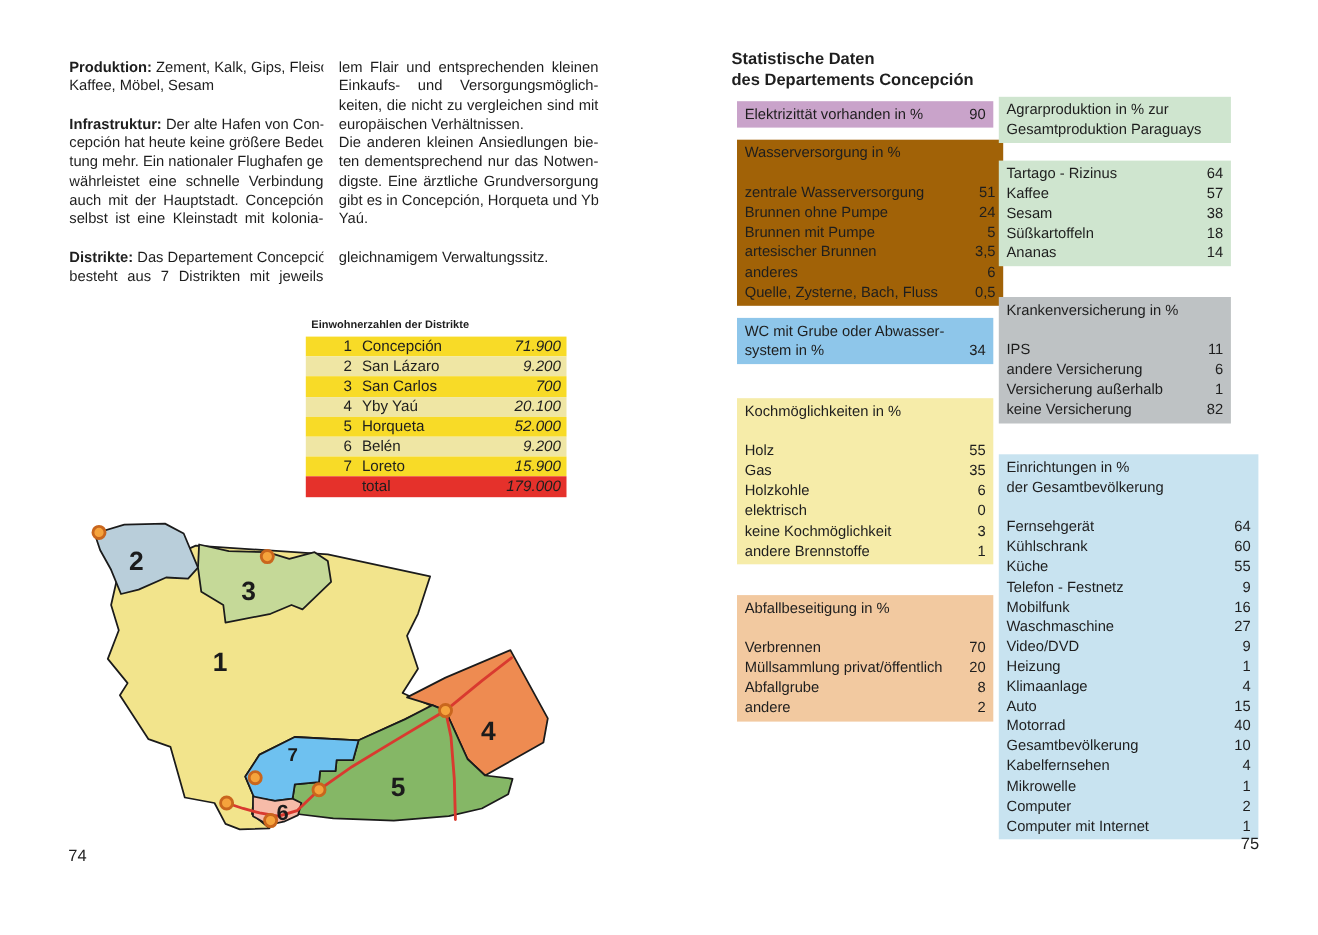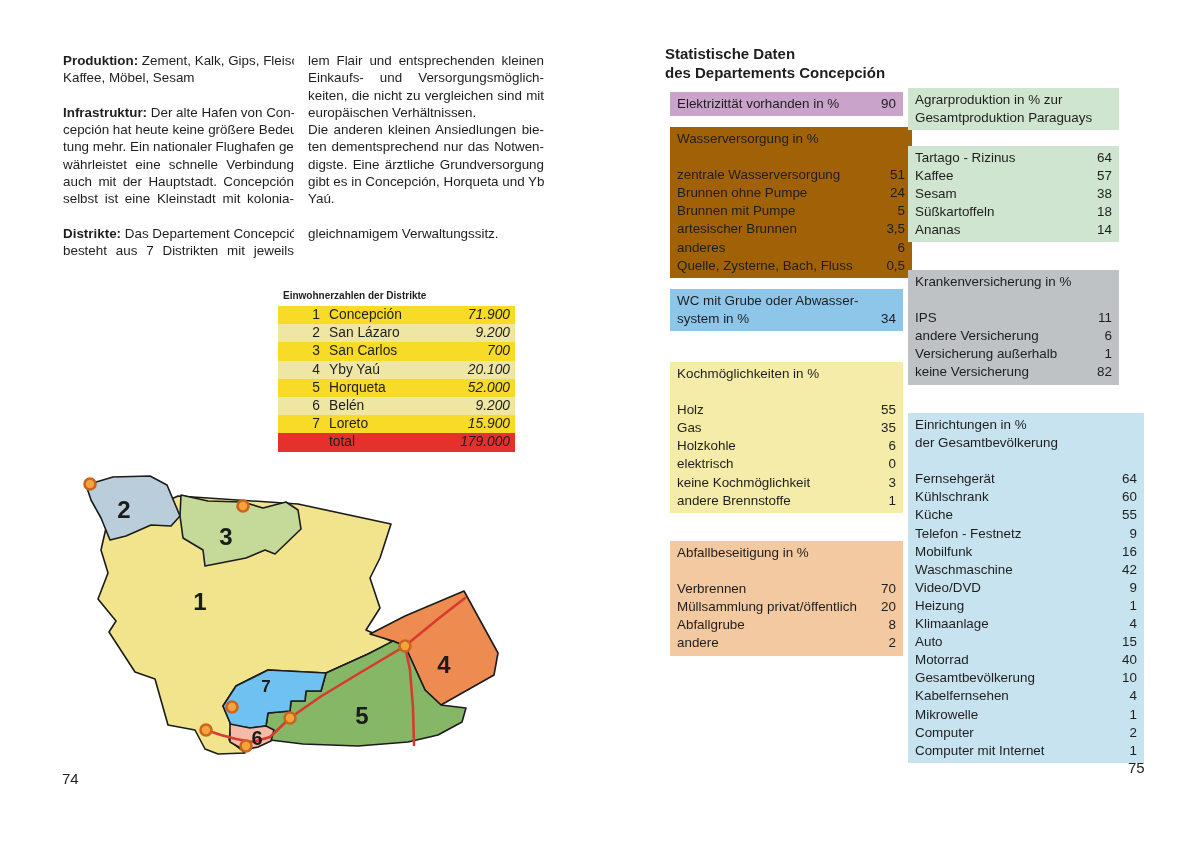--- a/index.html
+++ b/index.html
@@ -309,21 +309,21 @@
       <div class="stat-row">
         <span class="stat-lbl">Telefon - Festnetz</span>
         <span class="stat-val">9</span>
       </div>
       <div class="stat-row">
         <span class="stat-lbl">Mobilfunk</span>
         <span class="stat-val">16</span>
       </div>
       <div class="stat-row">
         <span class="stat-lbl">Waschmaschine</span>
-        <span class="stat-val">42</span>
+        <span class="stat-val">27</span>
       </div>
       <div class="stat-row">
         <span class="stat-lbl">Video/DVD</span>
         <span class="stat-val">9</span>
       </div>
       <div class="stat-row">
         <span class="stat-lbl">Heizung</span>
         <span class="stat-val">1</span>
       </div>
       <div class="stat-row">

